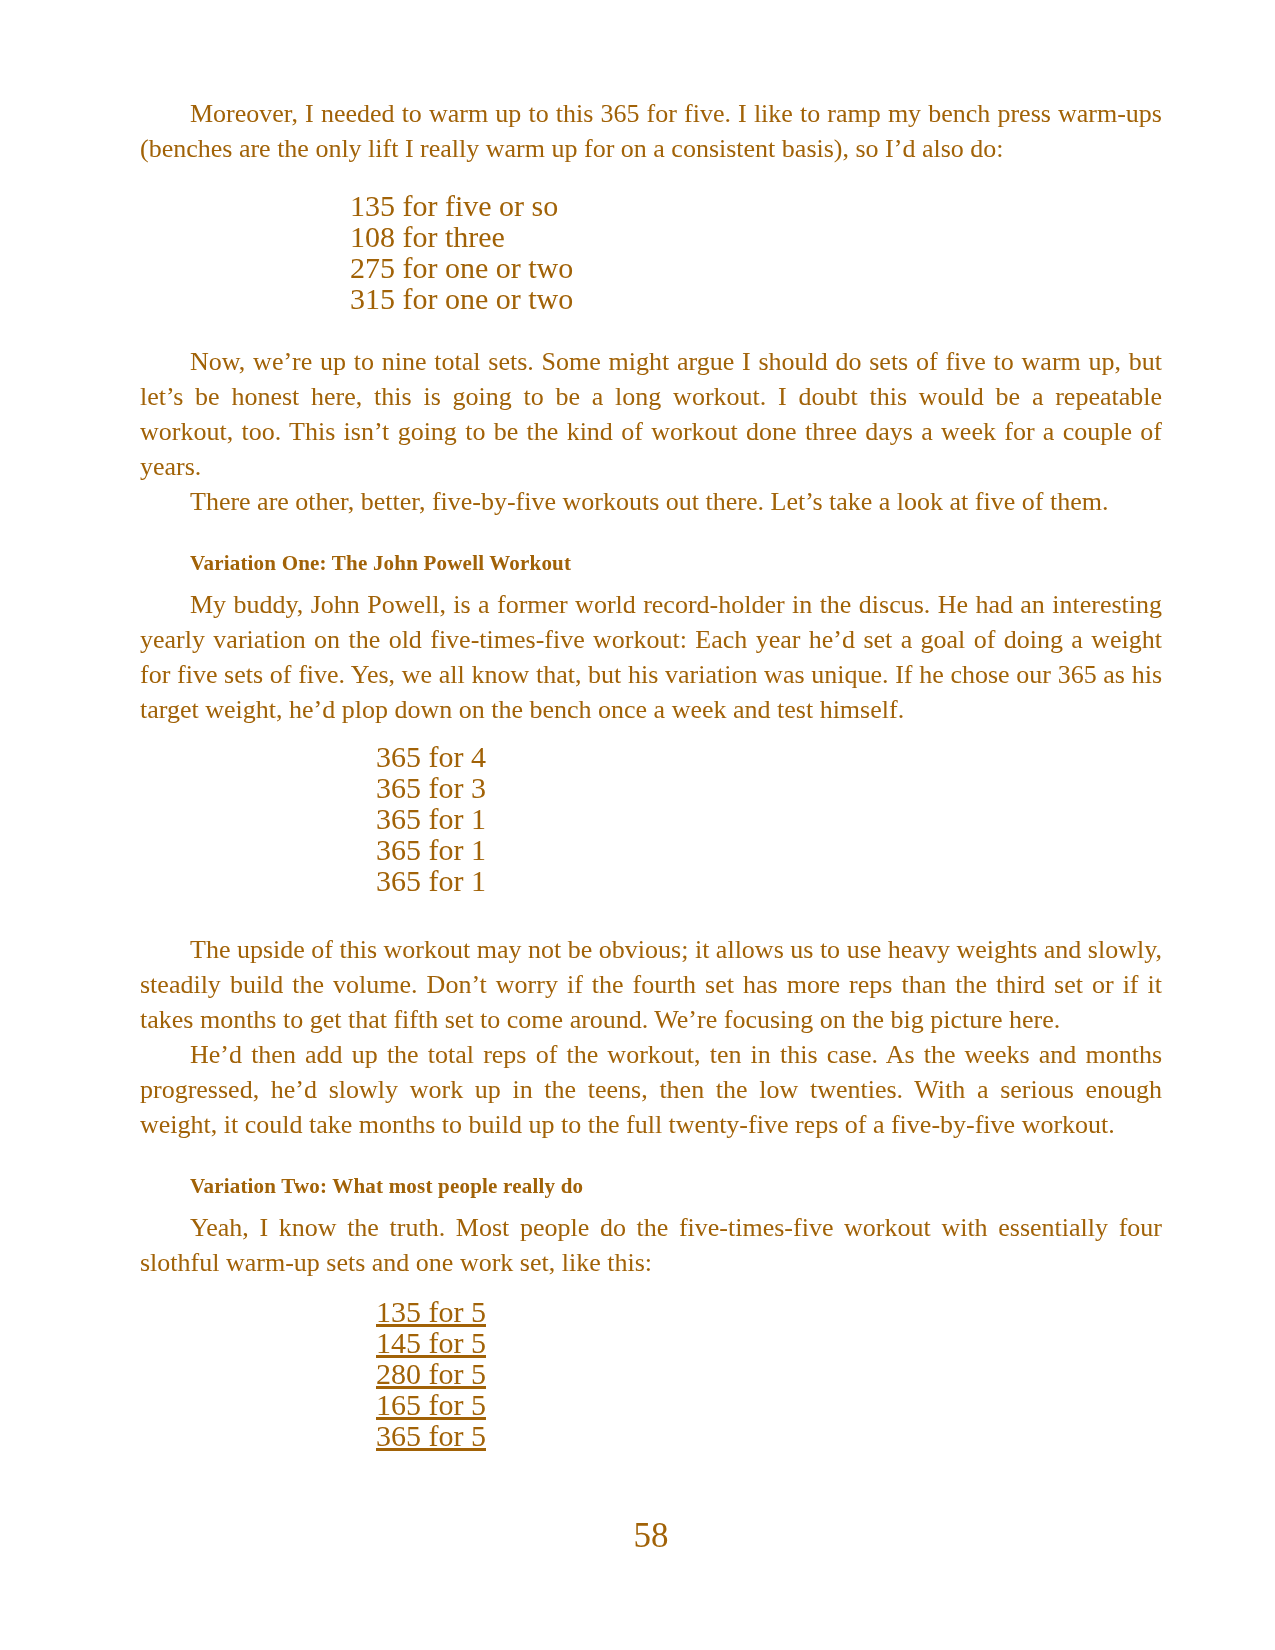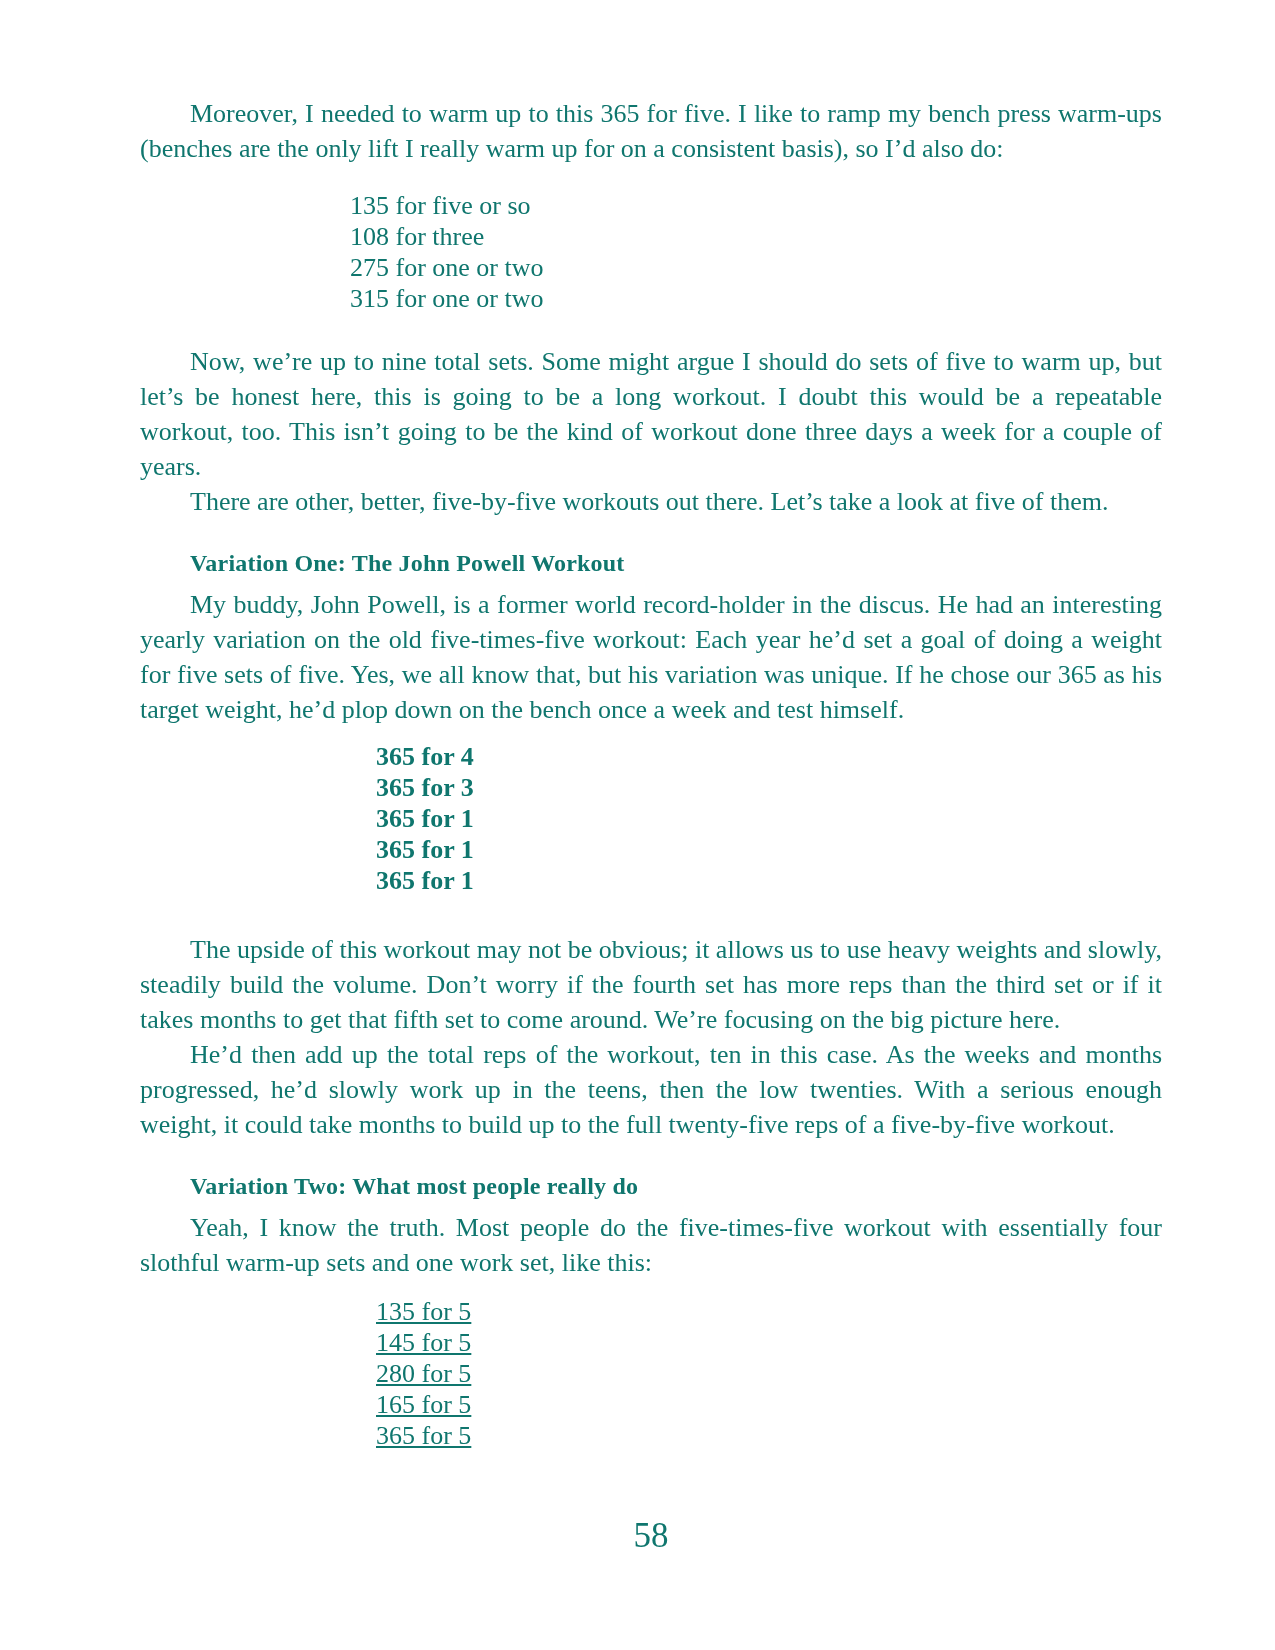--- a/index.html
+++ b/index.html
@@ -6,45 +6,45 @@
     margin: 0;
     padding: 0;
     background: #ffffff;
   }
   .page {
     position: relative;
     width: 1275px;
     height: 1650px;
     box-sizing: border-box;
     background: #ffffff;
-    color: #0f766e;
+    color: #a16207;
     font-family: "Liberation Serif", "DejaVu Serif", serif;
     padding: 96px 113px 12px 140px;
     overflow: hidden;
   }
   p.body {
     margin: 0;
     font-size: 26px;
     line-height: 35px;
     text-align: justify;
     text-indent: 50px;
   }
   h2.section-heading {
     margin: 26px 0 6px 50px;
-    font-size: 24px;
+    font-size: 21px;
     line-height: 36px;
     font-weight: bold;
     letter-spacing: 0.2px;
   }
   .setlist {
-    font-size: 26px;
+    font-size: 30px;
     line-height: 31px;
   }
   .setlist-1 { margin: 24px 0 30px 210px; }
-  .setlist-2 { margin: 14px 0 36px 236px; font-weight: bold; }
+  .setlist-2 { margin: 14px 0 36px 236px; }
   .setlist-3 { margin: 16px 0 0 236px; text-decoration: underline; }
   .set-line { white-space: pre; }
   .page-number {
     position: absolute;
     top: 1520px;
     left: 140px;
     width: 1022px;
     text-align: center;
     font-size: 35px;
     line-height: 31px;

